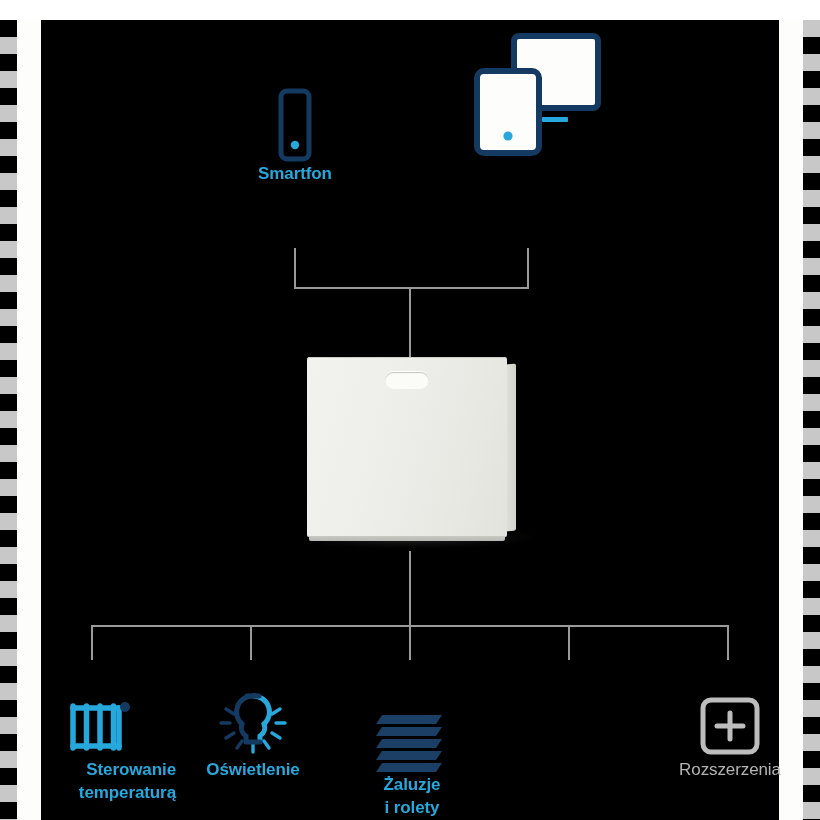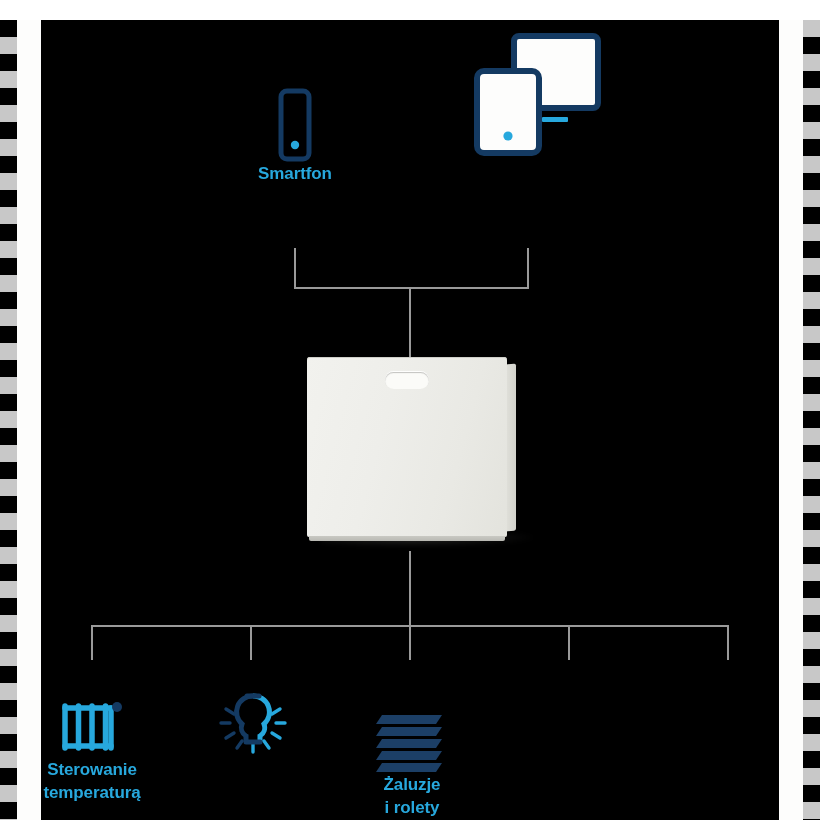--- a/index.html
+++ b/index.html
@@ -179,21 +179,21 @@
   <div class="line v" style="left:409px; top:531px; height:75px;"></div>
 
   <div class="line h" style="left:91px; top:605px; width:637px;"></div>
 
   <div class="line v" style="left:91px;  top:605px; height:35px;"></div>
   <div class="line v" style="left:250px; top:605px; height:35px;"></div>
   <div class="line v" style="left:409px; top:605px; height:35px;"></div>
   <div class="line v" style="left:568px; top:605px; height:35px;"></div>
   <div class="line v" style="left:727px; top:605px; height:35px;"></div>
 
-  <div class="node" style="left:16px; top:662px; width:152px;">
+  <div class="node" style="left:24px; top:662px; width:152px;text-align:right;">
     <div class="icon-box" style="height:76px;">
       <svg width="66" height="62" viewBox="0 0 66 62" aria-hidden="true">
         <g stroke="#27a8dd" stroke-width="5.5" fill="none" stroke-linecap="round">
           <path d="M6 10 L6 52"></path>
           <path d="M19.5 10 L19.5 52"></path>
           <path d="M33 10 L33 52"></path>
           <path d="M46.5 10 L46.5 52"></path>
           <path d="M6 12 L52 12"></path>
           <path d="M6 50 L52 50"></path>
           <path d="M52 12 L52 52"></path>
@@ -223,33 +223,43 @@
           <path d="M52 60 L47 53"></path>
           <path d="M36 64 L36 56"></path>
         </g>
 
         <path d="M36 8 A16 16 0 0 0 25 36 A10 10 0 0 0 29 48 L29 54" fill="none" stroke="#143a62" stroke-width="5"></path>
         <path d="M36 8 A16 16 0 0 1 47 36 A10 10 0 0 1 43 48 L43 54" fill="none" stroke="#27a8dd" stroke-width="5"></path>
         <path d="M29 54 L43 54" stroke="#143a62" stroke-width="5" stroke-linecap="round" fill="none"></path>
         <path d="M30 8 L42 8" stroke="#143a62" stroke-width="5" stroke-linecap="round" fill="none"></path>
       </svg>
     </div>
+    <div class="label">Oświetlenie</div>
   </div>
 
   <div class="node" style="left:336px; top:677px; width:152px;">
     <div class="icon-box" style="height:76px;">
       <svg width="72" height="62" viewBox="0 0 72 62" aria-hidden="true">
         <g fill="#1c3f66">
           <path d="M6 4  L66 4  L60 13 L0 13 Z"></path>
           <path d="M6 16 L66 16 L60 25 L0 25 Z"></path>
           <path d="M6 28 L66 28 L60 37 L0 37 Z"></path>
           <path d="M6 40 L66 40 L60 49 L0 49 Z"></path>
           <path d="M6 52 L66 52 L60 61 L0 61 Z"></path>
         </g>
       </svg>
     </div>
     <div class="label">Żaluzje
 i rolety</div>
   </div>
 
 
+  <div class="node" style="left:654px; top:662px; width:152px;">
+    <div class="icon-box" style="height:76px;">
+      <svg width="68" height="64" viewBox="0 0 68 64" aria-hidden="true">
+        <rect x="7" y="6" width="54" height="52" rx="8" ry="8" fill="none" stroke="#bdbdbd" stroke-width="5"></rect>
+        <path d="M34 19 L34 45 M21 32 L47 32" stroke="#bdbdbd" stroke-width="5" stroke-linecap="round"></path>
+      </svg>
+    </div>
+    <div class="label muted">Rozszerzenia</div>
+  </div>
 
 </div>
 
 </body></html>

